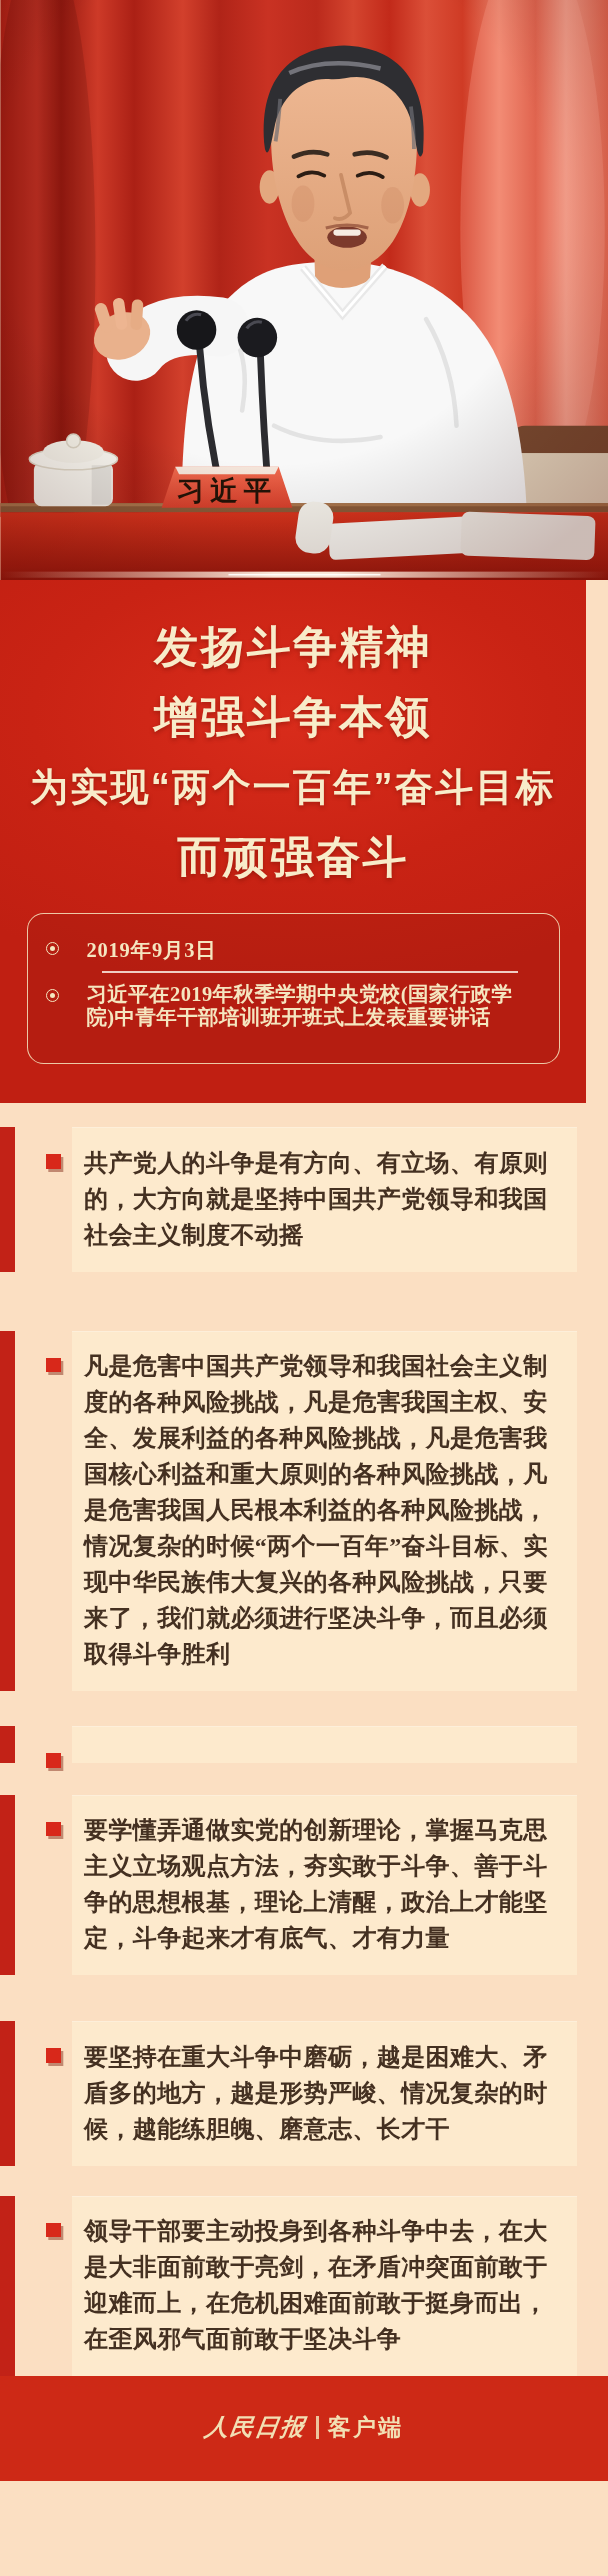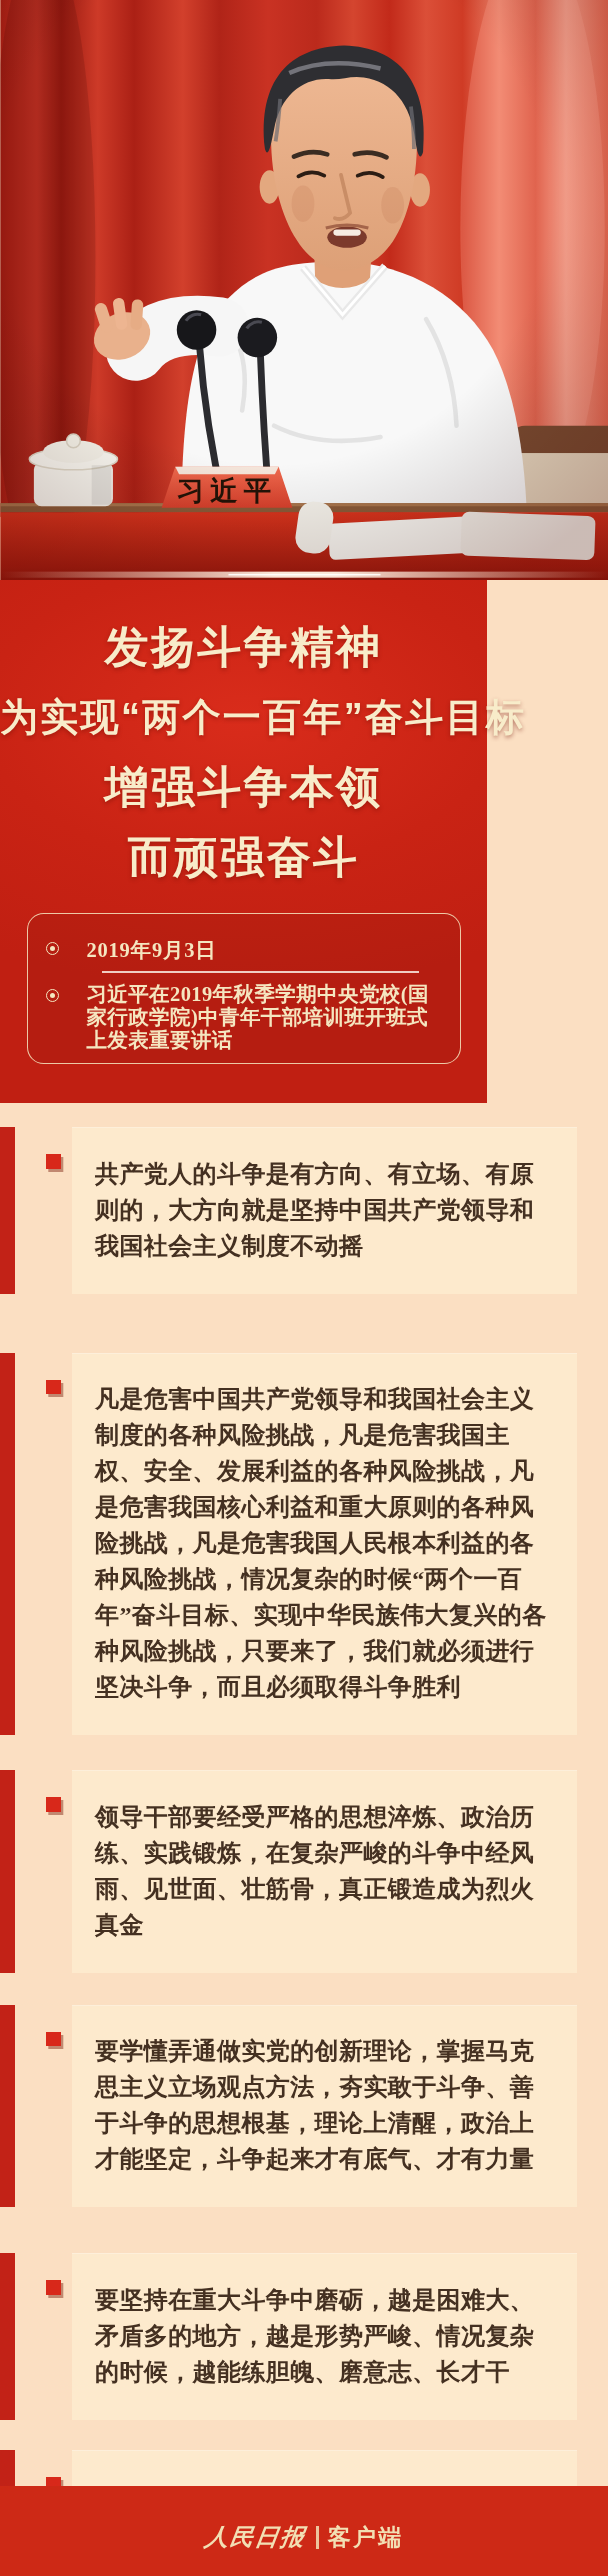--- a/index.html
+++ b/index.html
@@ -6,21 +6,21 @@
   .page{
     position:relative;width:609px;height:2576px;margin:0 auto;
     background:#fbdfc2;overflow:hidden;
     font-family:"Liberation Sans","DejaVu Sans",sans-serif;
   }
   
   .photo{position:relative;width:609px;height:580px;display:block;}
   .photo svg{display:block;}
   
   .title-section{
-    position:relative;width:487px;height:523px;
+    position:relative;width:586px;height:523px;
     background:radial-gradient(ellipse 472px 274px at 50% 26%, #d92c1b 0%, #c92314 55%, #c01f12 100%);
     padding-top:32px;box-sizing:border-box;
   }
   .title-block{text-align:center;}
   .t-line{
     color:#f8ecca;font-weight:bold;font-size:44px;line-height:70px;
     letter-spacing:2.3px;text-shadow:0 1.5px 4.6px rgba(110,15,5,.45);
     font-family:"Liberation Sans","DejaVu Sans",sans-serif;white-space:nowrap;
   }
   .t-line.small{font-size:38px;}
@@ -49,21 +49,21 @@
   .quotes{position:relative;width:609px;padding-top:24px;box-sizing:border-box;background:#fbdfc2;}
   .quote-block{position:relative;margin-bottom:29px;padding:17.5px 40px 19px 84px;box-sizing:border-box;}
   .quote-block .strip{position:absolute;left:0;top:0;bottom:0;width:15px;background:#c22217;}
   .quote-block .card{position:absolute;left:72px;right:32px;top:0;bottom:0;background:#fdeacd;
     box-shadow:0 0.8px 0 rgba(255,255,255,.35) inset;}
   .quote-block .sq-bullet{
     position:absolute;left:46px;top:27px;width:14.5px;height:14.5px;background:#d8281a;
     box-shadow:2.3px 3px 0 rgba(122,32,14,.45);
   }
   .quote-text{
-    position:relative;margin:11px;color:#443021;font-size:24px;line-height:36px;font-weight:bold;
+    position:relative;margin:0;color:#443021;font-size:24px;line-height:36px;font-weight:bold;
     font-family:"Liberation Serif","DejaVu Serif",serif;letter-spacing:0.4px;
   }
   .gap-q2{margin-bottom:59px;}
   .gap-q3{margin-bottom:35px;}
   .gap-q4{margin-bottom:32px;}
   .gap-q5{margin-bottom:46px;}
   .gap-q6{margin-bottom:30px;}
   
   .footer{
     position:relative;width:609px;height:105px;background:#cd2916;
@@ -217,22 +217,22 @@
 
       <rect x="0" y="0" width="800" height="763" fill="url(#vignette)"></rect>
       <rect x="0" y="752" width="800" height="8" fill="url(#flare)"></rect>
       <rect x="300" y="755" width="200" height="2" fill="#fff" opacity=".9"></rect>
     </svg>
   </div>
 
   <div class="title-section">
     <div class="title-block">
       <div class="t-line">发扬斗争精神</div>
+      <div class="t-line">增强斗争本领</div>
       <div class="t-line small">为实现“两个一百年”奋斗目标</div>
-      <div class="t-line">增强斗争本领</div>
       <div class="t-line">而顽强奋斗</div>
     </div>
 
     <div class="info-box">
       <div class="info-row">
         <span class="info-bullet"></span>
         <span class="info-date">2019年9月3日</span>
       </div>
       <div class="info-divider"></div>
       <div class="info-row">
@@ -255,41 +255,41 @@
       <span class="strip"></span>
       <span class="card"></span>
       <span class="sq-bullet"></span>
       <p class="quote-text">凡是危害中国共产党领导和我国社会主义制度的各种风险挑战，凡是危害我国主权、安全、发展利益的各种风险挑战，凡是危害我国核心利益和重大原则的各种风险挑战，凡是危害我国人民根本利益的各种风险挑战，情况复杂的时候“两个一百年”奋斗目标、实现中华民族伟大复兴的各种风险挑战，只要来了，我们就必须进行坚决斗争，而且必须取得斗争胜利</p>
     </div>
 
     <div class="quote-block gap-q4">
       <span class="strip"></span>
       <span class="card"></span>
       <span class="sq-bullet"></span>
-      <p class="quote-text">领导干部要经受严格的思想淬炼、政治历练、实践锻炼，在复杂严峻的斗争中经风雨、见世面、壮筋骨，真正锻造成为烈火真金</p>
     </div>
 
     <div class="quote-block gap-q5">
       <span class="strip"></span>
       <span class="card"></span>
       <span class="sq-bullet"></span>
       <p class="quote-text">要学懂弄通做实党的创新理论，掌握马克思主义立场观点方法，夯实敢于斗争、善于斗争的思想根基，理论上清醒，政治上才能坚定，斗争起来才有底气、才有力量</p>
     </div>
 
     <div class="quote-block gap-q6">
       <span class="strip"></span>
       <span class="card"></span>
       <span class="sq-bullet"></span>
       <p class="quote-text">要坚持在重大斗争中磨砺，越是困难大、矛盾多的地方，越是形势严峻、情况复杂的时候，越能练胆魄、磨意志、长才干</p>
     </div>
 
     <div class="quote-block" style="margin-bottom:0;">
       <span class="strip"></span>
       <span class="card"></span>
       <span class="sq-bullet"></span>
+      <p class="quote-text">领导干部要主动投身到各种斗争中去，在大是大非面前敢于亮剑，在矛盾冲突面前敢于迎难而上，在危机困难面前敢于挺身而出，在歪风邪气面前敢于坚决斗争</p>
     </div>
 
   </div>
 
   <div class="footer">
     <div class="brand">
       <span class="brand-script">人民日报</span>
       <span class="brand-bar"></span>
       <span class="brand-suffix">客户端</span>
     </div>

